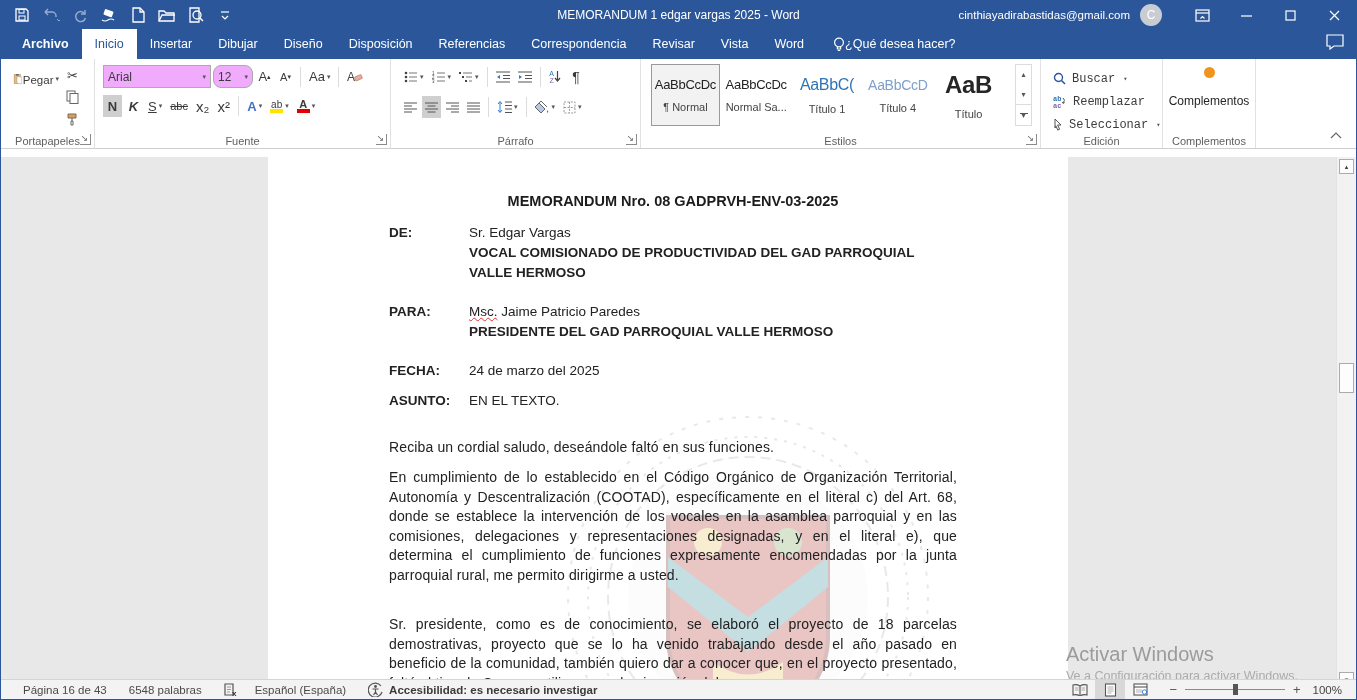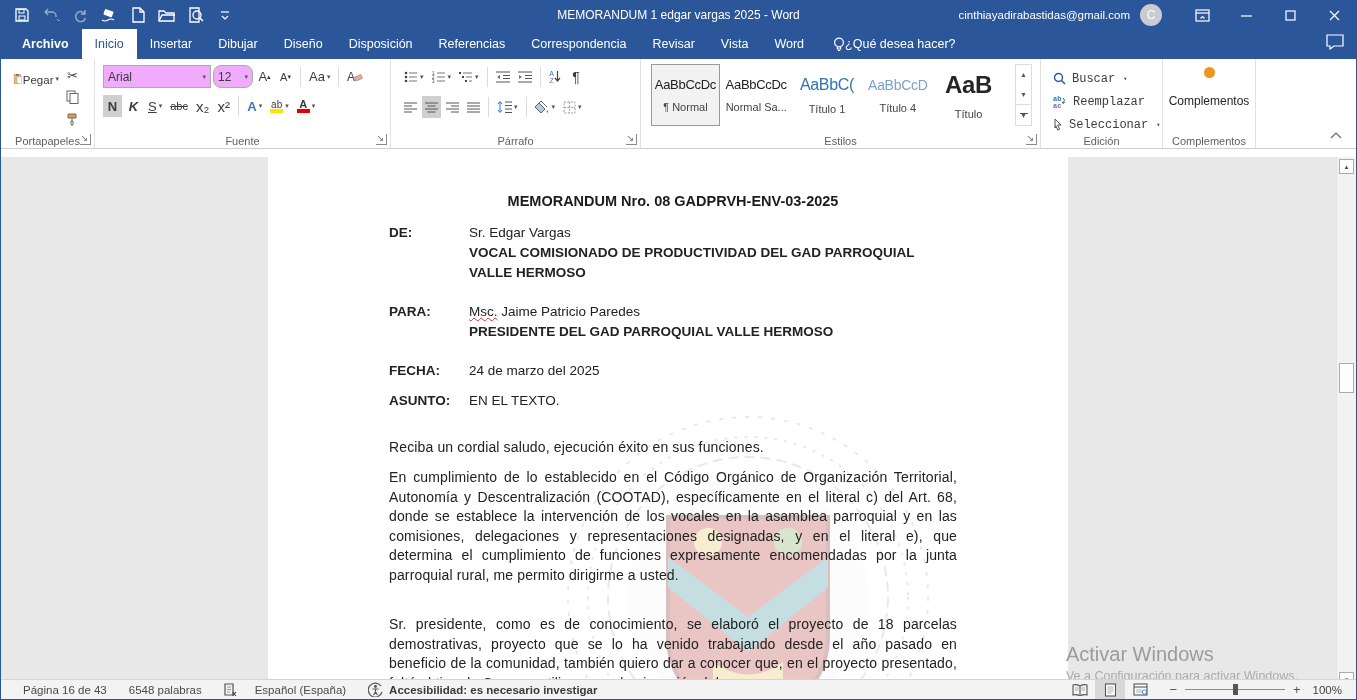--- a/index.html
+++ b/index.html
@@ -555,21 +555,21 @@
       <div class="memo-row" style="top:204px;">
         <span class="memo-label">FECHA:</span>
         <span class="memo-value">24 de marzo del 2025</span>
       </div>
 
       <div class="memo-row" style="top:234px;">
         <span class="memo-label">ASUNTO:</span>
         <span class="memo-value">EN EL TEXTO.</span>
       </div>
 
-      <div class="para" style="top:281px;">Reciba un cordial saludo, ejecución éxito en sus funciones.</div>
+      <div class="para" style="top:281px;">Reciba un cordial saludo, deseándole faltó en sus funciones.</div>
       <div class="para" style="top:311px;">En cumplimiento de lo establecido en el Código Orgánico de Organización Territorial, Autonomía y Descentralización (COOTAD), específicamente en el literal c) del Art. 68, donde se establece la intervención de los vocales en la asamblea parroquial y en las comisiones, delegaciones y representaciones designadas, y en el literal e), que determina el cumplimiento de funciones expresamente encomendadas por la junta parroquial rural, me permito dirigirme a usted.</div>
       <div class="para" style="top:458px;">Sr. presidente, como es de conocimiento, se elaboró el proyecto de 18 parcelas demostrativas, proyecto que se lo ha venido trabajando desde el año pasado en beneficio de la comunidad, también quiero dar a conocer que, en el proyecto presentado, faltó el tipo de Cacao a utilizarse en la ejecución del</div>
     </div>
 
     <div class="activation">
       <div class="act1">Activar Windows</div>
       <div class="act2">Ve a Configuración para activar Windows.</div>
     </div>
 
     <div class="vscroll">

